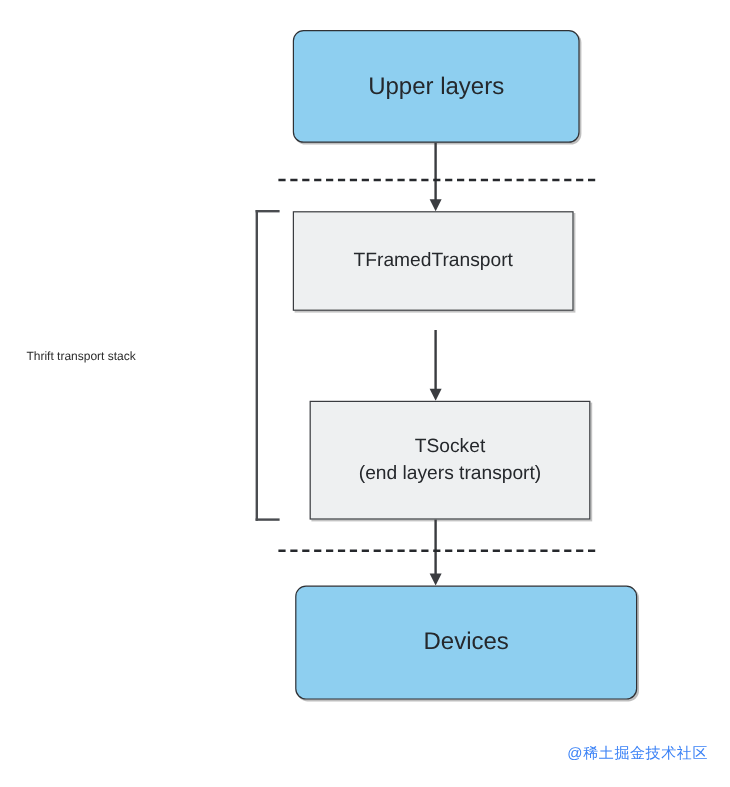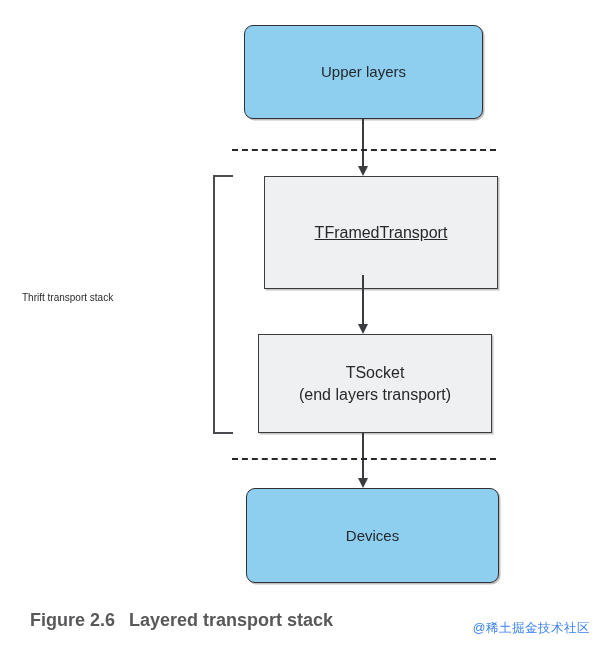--- a/index.html
+++ b/index.html
@@ -34,39 +34,39 @@
     justify-content: center;
     text-align: center;
     line-height: 1.32;
   }
 
   .node-blue {
     background: #8ecff0;
     border: 1.6px solid #2f3135;
     border-radius: 9px;
     box-shadow: 1.5px 1.5px 0 rgba(40,40,40,0.30);
-    font-size: 15px;
+    font-size: 20px;
     color: #25282c;
   }
 
   .node-gray {
     background: #eef0f1;
     border: 1.6px solid #3a3c40;
     border-radius: 0;
     box-shadow: 1.5px 1.5px 0 rgba(40,40,40,0.28);
     font-size: 16px;
     color: #25282c;
   }
 
   .node-line { display: block; white-space: nowrap; }
 
   #node-upper-layers { left: 244px; top: 25px;  width: 239px; height: 94px; }
-  #node-framed       { left: 264px; top: 176px; width: 234px; height: 113px; text-decoration: underline; }
+  #node-framed       { left: 244px; top: 176px; width: 234px; height: 83px; }
   #node-socket       { left: 246px; top: 334px; width: 234px; height: 99px; margin-left: 12px; }
-  #node-devices      { left: 246px; top: 488px; width: 253px; height: 95px; }
+  #node-devices      { left: 246px; top: 488px; width: 285px; height: 95px; }
 
   
   .arrow {
     position: absolute;
     left: 362px;
     width: 2px;
     background: #3a3c40;
   }
   .arrow::after {
     content: "";
@@ -169,19 +169,16 @@
   <div class="dashed-sep" id="dashed-sep-bottom"></div>
 
   <div class="node node-blue" id="node-devices">
     <span class="node-line">Devices</span>
   </div>
 
   <div id="stack-bracket"></div>
 
   <div id="bracket-label">Thrift transport stack</div>
 
-  <div id="figure-caption">
-    <span class="caption-number">Figure 2.6</span><span class="caption-title">Layered transport stack</span>
-  </div>
 
   <div id="watermark">@稀土掘金技术社区</div>
 
 </div>
 
 </body></html>

